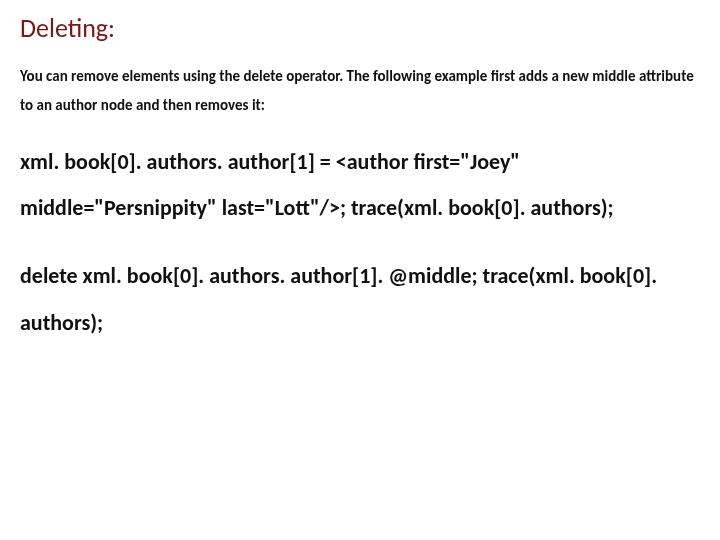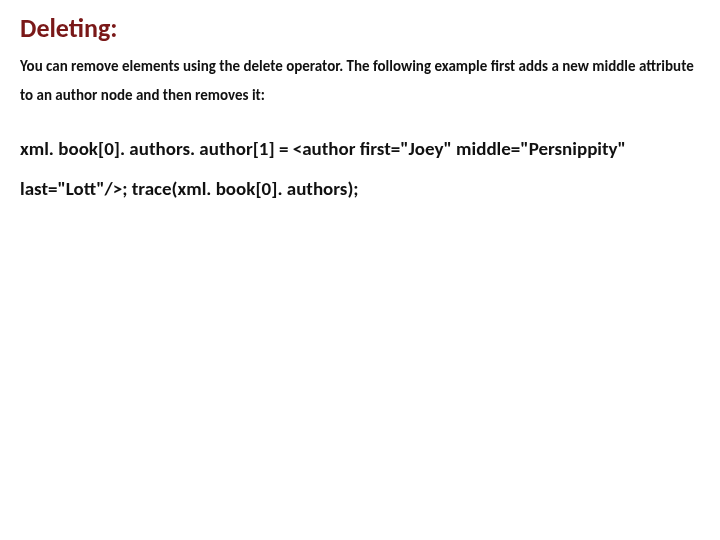--- a/index.html
+++ b/index.html
@@ -11,43 +11,44 @@
     font-family: Calibri, "Segoe UI", Arial, sans-serif;
   }
   .page {
     padding: 12px 20px 20px 20px;
     box-sizing: border-box;
     width: 100%;
     height: 100%;
   }
   .heading {
     color: #7a1818;
-    font-weight: 700;
+    font-weight: 400;
     font-size: 26px;
-    margin: 0 0 8px 0;
+    margin: 0 0 18px 0;
   }
   .body-text {
     color: #111111;
     font-weight: 700;
     font-size: 15px;
     line-height: 1.9;
     margin: 0 0 20px 0;
   }
   .code-block {
     color: #111111;
     font-weight: 700;
-    font-size: 19px;
+    font-size: 22px;
     line-height: 2.1;
     margin: 0 0 22px 0;
     white-space: normal;
   }
 </style>
 </head>
 <body>
 
 <div class="page">
   <div class="heading">Deleting:</div>
 
   <div class="body-text">You can remove elements using the delete operator. The following example first adds a new middle attribute to an author node and then removes it:</div>
 
   <div class="code-block">xml. book[0]. authors. author[1] = &lt;author first="Joey" middle="Persnippity" last="Lott"/&gt;; trace(xml. book[0]. authors);</div>
 
+  <div class="code-block">delete xml. book[0]. authors. author[1]. @middle; trace(xml. book[0]. authors);</div>
 </div>
 
 </body></html>

